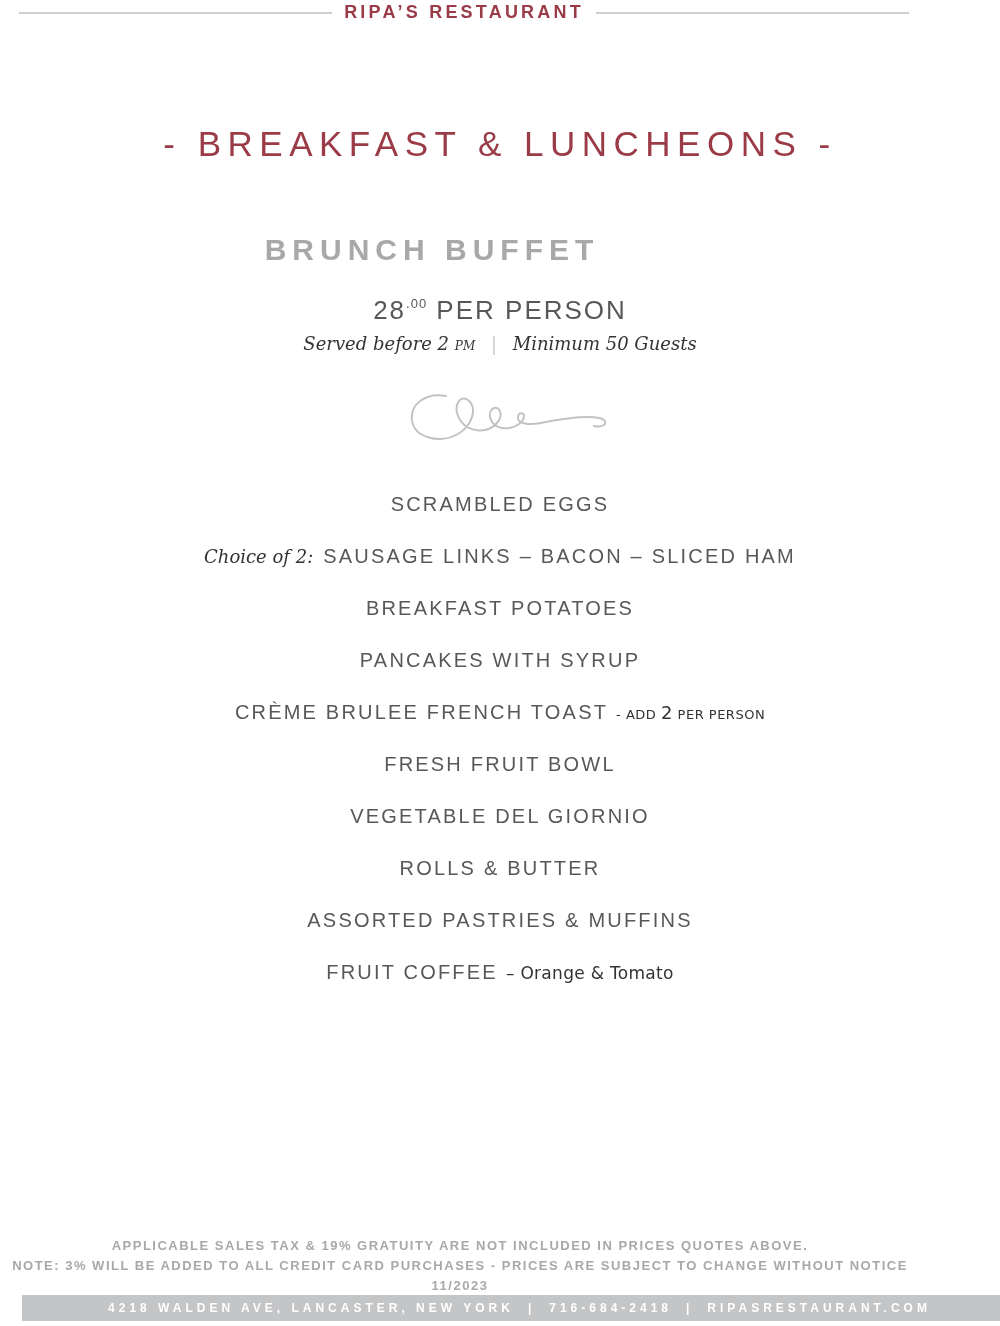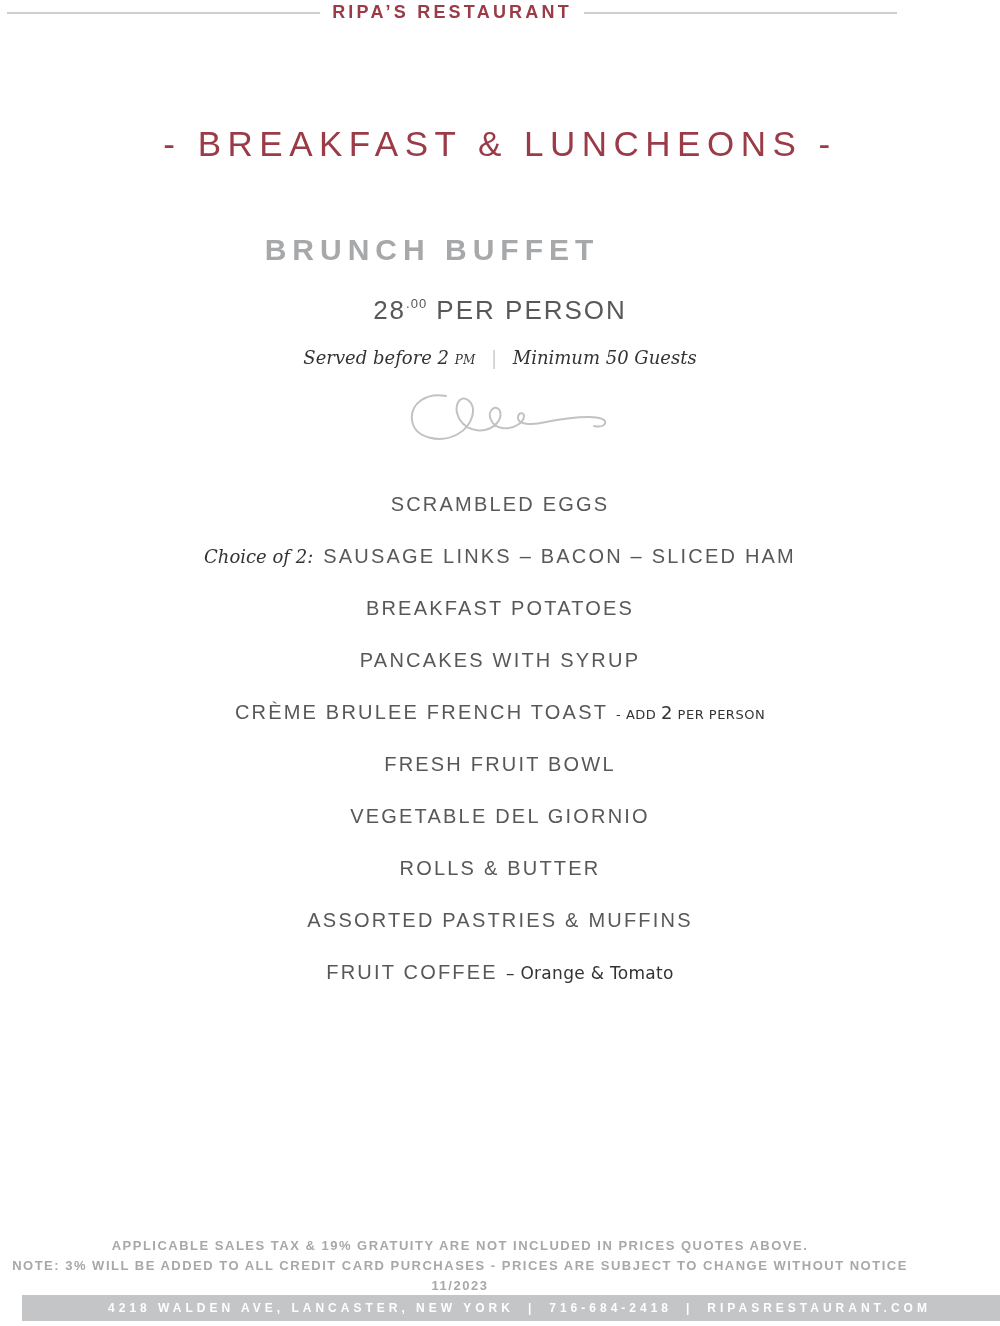--- a/index.html
+++ b/index.html
@@ -2,21 +2,21 @@
 <html><head>
 <meta charset="utf-8">
 <style>
   html, body { margin: 0; padding: 0; background: #ffffff; }
   body {
     width: 1000px; height: 1326px; position: relative; overflow: hidden;
     font-family: "Liberation Sans", "DejaVu Sans", sans-serif;
     color: #58585a;
   }
   .top-header {
-    position: absolute; top: 0; left: 4px; width: 898px; height: 26px;
+    position: absolute; top: 0; left: 16px; width: 898px; height: 26px;
     display: flex; align-items: center; justify-content: center;
   }
   .top-rule { flex: 1; height: 2px; background: #cfcfcf; }
   .top-rule.left { margin-left: 3px; margin-right: 12px; }
   .top-rule.right { margin-left: 12px; margin-right: 5px; }
   .brand {
     color: #9a3b47; font-weight: bold; font-size: 18px; letter-spacing: 3.2px;
     white-space: nowrap; line-height: 26px; margin-top: -2px;
   }
   .section-title {
@@ -27,21 +27,21 @@
   .package-title {
     position: absolute; top: 230px; left: 0; width: 864px; text-align: center;
     color: #a7a8aa; font-size: 30px; font-weight: bold; letter-spacing: 6px; line-height: 40px;
   }
   .price-line {
     position: absolute; top: 287px; left: 0; width: 1000px; text-align: center;
     color: #58585a; font-size: 26px; letter-spacing: 2px; line-height: 34px;
   }
   .price-line sup { font-size: 13px; letter-spacing: 1px; vertical-align: 11px; }
   .meta-line {
-    position: absolute; top: 345px; left: 0; width: 1000px; text-align: center;
+    position: absolute; top: 331px; left: 0; width: 1000px; text-align: center;
     font-family: "DejaVu Serif", "Liberation Serif", serif; font-style: italic;
     font-size: 18px; color: #333333; line-height: 26px;
   }
   .meta-line .smallcaps { font-size: 12px; font-style: italic; }
   .meta-line .divider { color: #c8c8c8; font-style: normal; margin: 0 10px; }
   .flourish { position: absolute; top: 388px; left: 406px; width: 204px; height: 60px; }
   .items { position: absolute; top: 478px; left: 0; width: 1000px; }
   .item {
     height: 52.1px; display: flex; align-items: center; justify-content: center;
     font-size: 20px; letter-spacing: 2.2px; color: #58585a; white-space: nowrap;

